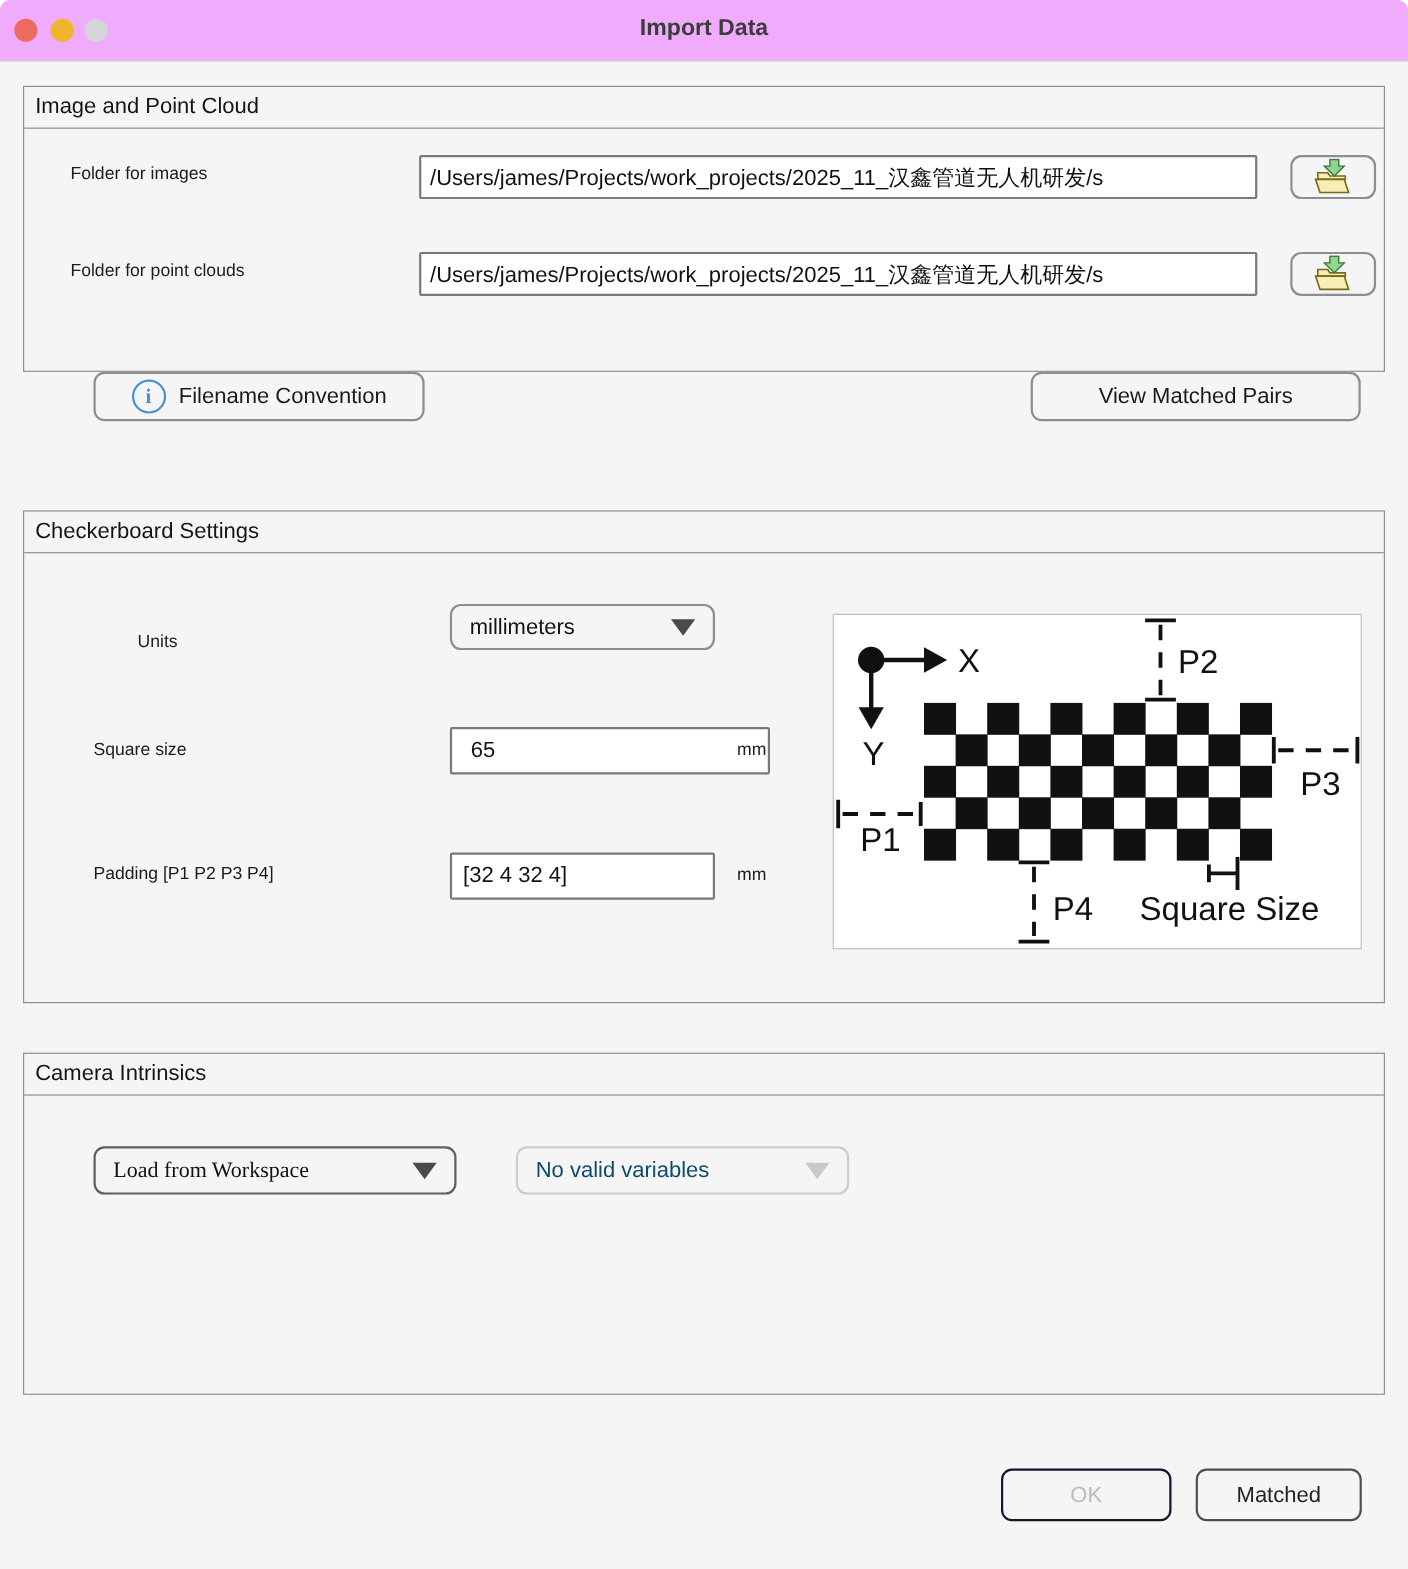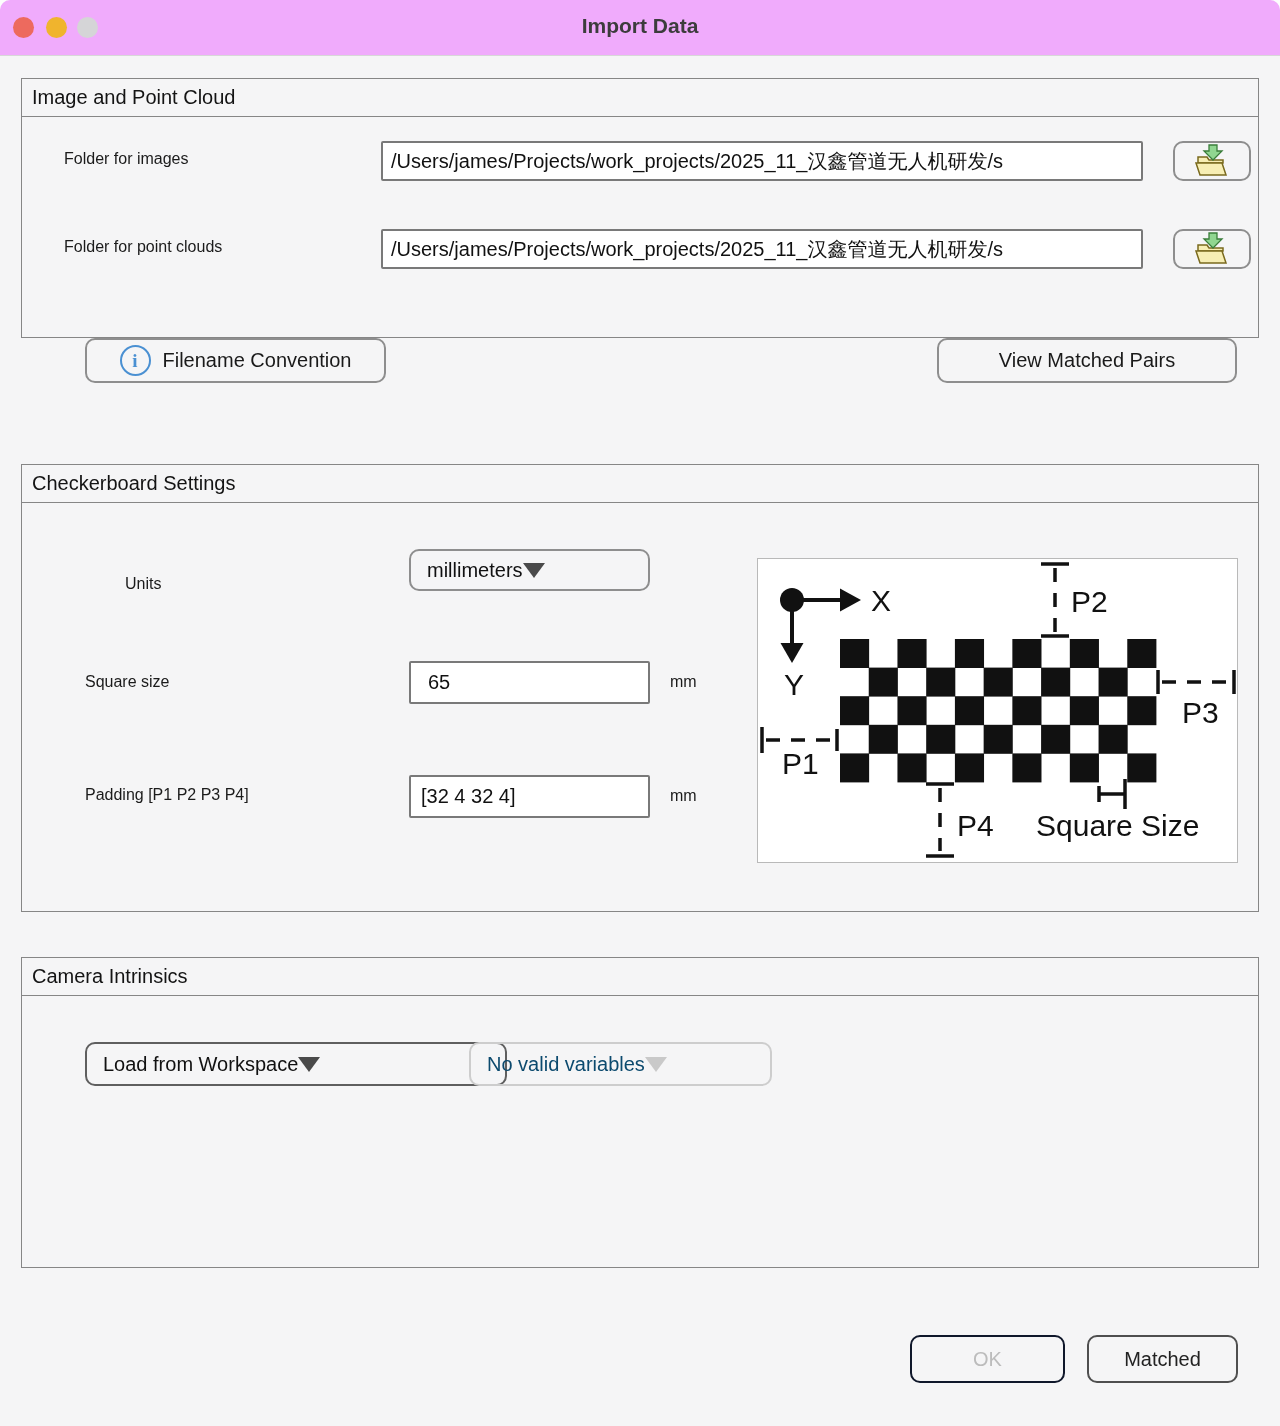--- a/index.html
+++ b/index.html
@@ -10,21 +10,21 @@
   .light{position:absolute;top:17px;width:21px;height:21px;border-radius:50%;}
   .light.red{left:13px;background:#ed6a5e;}
   .light.yellow{left:46px;background:#f0b42d;}
   .light.gray{left:77px;background:#d5d5d7;}
   
   .panel{position:absolute;left:21px;width:1238px;border:1px solid #868686;background:#f5f5f6;box-sizing:border-box;}
   .panel-title{height:37px;line-height:37px;padding-left:10px;border-bottom:1px solid #868686;font-size:20px;color:#141414;}
   .lbl{position:absolute;font-size:16px;color:#1b1b1b;white-space:nowrap;}
   .txt-input{position:absolute;box-sizing:border-box;background:#fff;border:2px solid #797979;border-radius:2px;font-size:20px;color:#111;padding:0 8px;font-family:"Liberation Sans",sans-serif;outline:none;}
   .btn{position:absolute;box-sizing:border-box;background:transparent;border:2px solid #8e8e8e;border-radius:10px;font-size:20px;color:#1a1a1a;display:flex;align-items:center;justify-content:center;gap:12px;font-family:"Liberation Sans",sans-serif;cursor:pointer;}
-  .dropdown{position:absolute;box-sizing:border-box;border:2px solid #8e8e8e;border-radius:10px;display:flex;align-items:center;justify-content:flex-start;padding:0 16px;font-size:20px;color:#111;cursor:pointer;background:transparent;}
+  .dropdown{position:absolute;box-sizing:border-box;border:2px solid #8e8e8e;border-radius:10px;display:flex;align-items:center;justify-content:space-between;padding:0 16px;font-size:20px;color:#111;cursor:pointer;background:transparent;}
   .dropdown .arrow{width:0;height:0;border-left:11px solid transparent;border-right:11px solid transparent;border-top:15px solid #4a4a4a;}
   .dropdown.dark{border-color:#5f5f5f;}
   .dropdown.disabled{border-color:#cdcdcd;color:#0c4a6e;cursor:default;}
   .dropdown.disabled .arrow{border-top-color:#c9c9c9;}
   .info-circle{display:inline-flex;align-items:center;justify-content:center;width:27px;height:27px;border:2.5px solid #4a90d2;border-radius:50%;color:#4a90d2;font-family:"Liberation Serif",serif;font-weight:bold;font-style:normal;font-size:19px;flex:0 0 auto;}
   .diagram{position:absolute;background:#fff;border:1px solid #b9b9b9;box-sizing:border-box;}
   .footer-btn{position:absolute;box-sizing:border-box;border-radius:10px;font-size:20px;display:flex;align-items:center;justify-content:center;background:transparent;font-family:"Liberation Sans",sans-serif;}
   .footer-btn.ok{border:2px solid #0f172a;color:#bcbcbc;cursor:default;}
   .footer-btn.cancel{border:2px solid #4f4f4f;color:#222;cursor:pointer;}
 </style>
@@ -75,21 +75,21 @@
   <section class="panel" style="top:464px;height:448px;">
     <div class="panel-title">Checkerboard Settings</div>
 
     <div class="lbl" style="left:63px;top:110px;margin-left:40px;">Units</div>
     <div class="dropdown" style="left:387px;top:84px;width:241px;height:42px;">
       <span>millimeters</span>
       <span class="arrow"></span>
     </div>
 
     <div class="lbl" style="left:63px;top:208px;">Square size</div>
-    <input class="txt-input" style="left: 387px; top: 196px; width: 241px; height: 43px; padding-left: 17px;" value="65">
+    <input class="txt-input" style="left: 387px; top: 196px; width: 291px; height: 43px; padding-left: 17px;" value="65">
     <div class="lbl" style="left:648px;top:208px;">mm</div>
 
     <div class="lbl" style="left:63px;top:321px;">Padding [P1 P2 P3 P4]</div>
     <input class="txt-input" style="left: 387px; top: 310px; width: 241px; height: 43px; padding-left: 10px;" value="[32 4 32 4]">
     <div class="lbl" style="left:648px;top:322px;">mm</div>
 
     <div class="diagram" style="left:735px;top:93px;width:481px;height:305px;">
       <svg width="479" height="303" viewBox="0 0 479 303">
 
         <circle cx="34" cy="41" r="12" fill="#111"></circle>
@@ -155,21 +155,21 @@
         <line x1="341" y1="235" x2="367" y2="235" stroke="#111" stroke-width="3.5"></line>
         <line x1="367" y1="220" x2="367" y2="250" stroke="#111" stroke-width="3.5"></line>
         <text x="278" y="277" font-size="30" fill="#111">Square Size</text>
       </svg>
     </div>
   </section>
 
   <section class="panel" style="top:957px;height:311px;">
     <div class="panel-title">Camera Intrinsics</div>
 
-    <div class="dropdown dark" style="left:63px;top:84px;width:422px;height:44px;">
+    <div class="dropdown dark" style="left:63px;top:84px;width:330px;height:44px;font-family:Liberation Serif, serif;">
       <span>Load from Workspace</span>
       <span class="arrow"></span>
     </div>
     <div class="dropdown disabled" style="left:447px;top:84px;width:303px;height:44px;">
       <span>No valid variables</span>
       <span class="arrow"></span>
     </div>
   </section>
 
   <button class="footer-btn ok" style="left:910px;top:1335px;width:155px;height:48px;">

